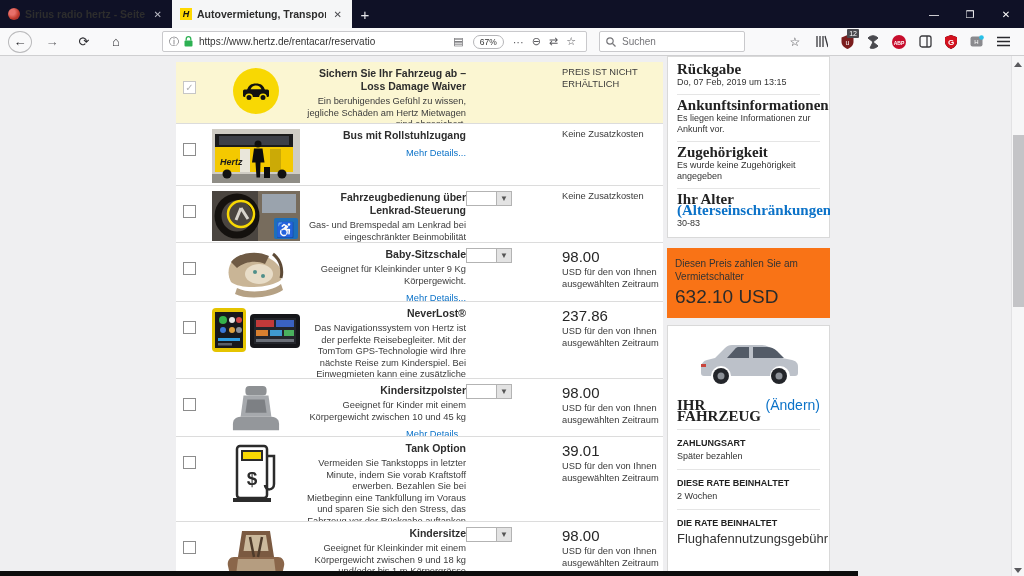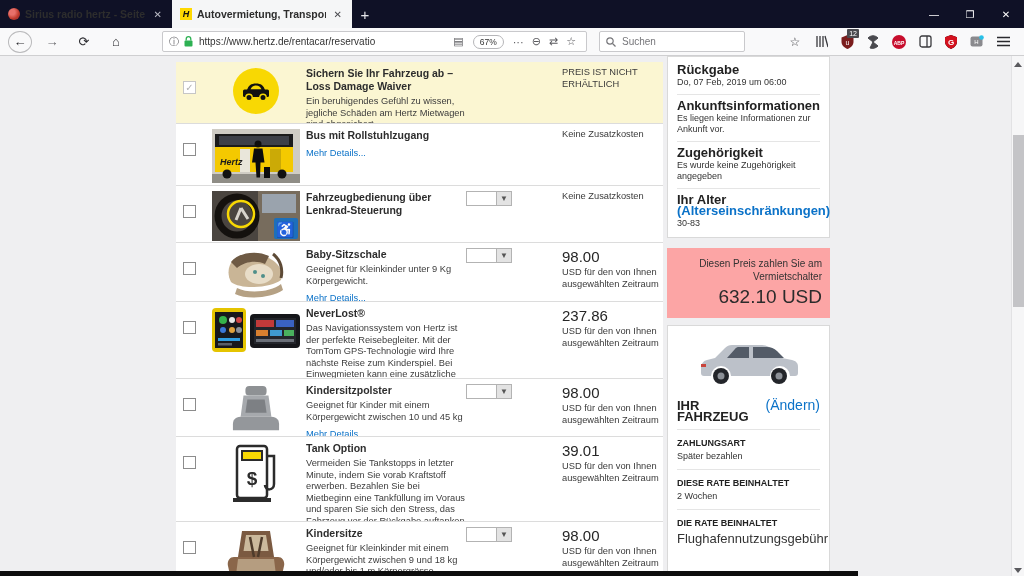--- a/index.html
+++ b/index.html
@@ -53,42 +53,42 @@
     background:#efeff1; overflow:hidden; }
 
   #content { position:absolute; left:176px; top:6px; width:487px; background:#fff; }
   .row { display:flex; border-bottom:1px solid #dcdcdc; overflow:hidden; background:#fff; }
   .row.hl { background:#fbf6d2; }
   .cbcol { width:30px; flex:none; }
   .cb { display:block; width:13px; height:13px; border:1px solid #8c8c8c; background:#fff;
     margin:19px 0 0 7px; font-size:10px; line-height:12px; text-align:center; color:#fff; }
   .cb.checked { border-color:#c6c6c6; color:#b2b2b2; }
   .imgcol { width:100px; flex:none; display:flex; justify-content:center; align-items:flex-start; padding-top:5px; }
-  .txtcol { width:160px; flex:none; padding-top:5px; }
+  .txtcol { width:160px; flex:none; padding-top:5px;text-align:right; }
   .title { font-size:10.5px; font-weight:bold; color:#2d2d2d; line-height:13px; }
   .desc { font-size:9.3px; color:#3c3c3c; line-height:11.5px; margin-top:3px; }
   .more { font-size:9.3px; color:#0b72c8; margin-top:4px; display:inline-block; text-decoration:none; }
   .ddcol { width:96px; flex:none; padding-top:5px; }
   .dd { width:46px; height:15px; border:1px solid #b3b3b3; background:#fff; display:flex; }
   .dd .btn { margin-left:auto; width:15px; background:#e3e3e3; border-left:1px solid #b3b3b3;
     font-size:8px; color:#555; display:flex; align-items:center; justify-content:center; }
   .pricecol { width:101px; flex:none; padding-top:5px; }
   .status { font-size:9.3px; color:#3a3a3a; line-height:11.5px; }
   .amount { font-size:15px; color:#262626; }
   .pnote { font-size:9.3px; color:#3a3a3a; line-height:11.5px; margin-top:2px; }
 
   
   #sidebar { position:absolute; left:667px; top:0; width:163px; height:515px; overflow:hidden; }
   .panel { background:#fff; border:1px solid #d9d9d9; padding:2px 9px; }
   .info-sec { padding:5px 0 6px; }
   .info-sec + .info-sec { border-top:1px solid #e5e5e5; }
-  .slabel { font-size:13px; font-weight:bold; color:#222; line-height:11px; }
+  .slabel { font-size:15px; font-weight:bold; color:#222; line-height:11px;font-family:Liberation Serif, serif; }
   .svalue { font-size:9px; color:#333; line-height:11px; margin-top:2px; }
   .slink { color:#0b72c8; font-weight:bold; text-decoration:none; }
-  #pricebox { margin-top:10px; background:#fca5a5; text-align:right; padding:9px 8px 10px; }
+  #pricebox { margin-top:10px; background:#f97316; text-align:left; padding:9px 8px 10px; }
   #pricebox .cap { font-size:10px; color:#333; line-height:13px; }
   #pricebox .amt { font-size:19px; color:#2b2b2b; margin-top:3px; }
   #vpanel { margin-top:7px; height:341px; padding-top:6px; }
   #carimg { text-align:center; margin:2px 0 6px; }
   .v-row { display:flex; justify-content:space-between; align-items:flex-start; }
   .blue { font-size:14px; color:#0b72c8; text-decoration:none; line-height:11px; }
   .vname { font-size:9px; color:#333; line-height:11.5px; width:104px; margin-top:2px; }
   .vdetails { text-align:right; margin-top:10px; width:48px; }
   .sec-div { border-top:1px solid #e5e5e5; margin-top:7px; }
   .shead { font-size:9px; font-weight:bold; color:#222; line-height:11px; margin-top:8px; }
@@ -270,20 +270,21 @@
               <rect x="50" y="3" width="34" height="19" fill="#9aa3ad"></rect>
               <circle cx="25" cy="25" r="19" fill="none" stroke="#14110e" stroke-width="7"></circle>
               <path d="M29 17l7 11M29 17l-5 12" stroke="#d8d4cc" stroke-width="3" fill="none"></path>
               <circle cx="29" cy="23" r="13" fill="none" stroke="#f8d803" stroke-width="2.5"></circle>
               <rect x="62" y="27" width="24" height="21" rx="2" fill="#1d6fba"></rect>
               <text x="74" y="44" font-size="15" text-anchor="middle" fill="#fff">♿</text>
             </svg>
           </div>
           <div class="txtcol">
             <div class="title">Fahrzeugbedienung über Lenkrad-Steuerung</div>
+            <div class="desc">Gas- und Bremspedal am Lenkrad bei eingeschränkter Beinmobilität</div>
           </div>
           <div class="ddcol">
             <div class="dd">
               <span class="btn">▼</span>
             </div>
           </div>
           <div class="pricecol">
             <div class="status">Keine Zusatzkosten</div>
           </div>
         </div>
@@ -421,21 +422,21 @@
             <div class="amount">98.00</div>
             <div class="pnote">USD für den von Ihnen ausgewählten Zeitraum</div>
           </div>
         </div>
       </div>
 
     <div id="sidebar">
       <div class="panel" id="infopanel">
           <div class="info-sec">
             <div class="slabel">Rückgabe</div>
-            <div class="svalue">Do, 07 Feb, 2019 um 06:00</div>
+            <div class="svalue">Do, 07 Feb, 2019 um 13:15</div>
           </div>
           <div class="info-sec">
             <div class="slabel">Ankunftsinformationen</div>
             <div class="svalue">Es liegen keine Informationen zur Ankunft vor.</div>
           </div>
           <div class="info-sec">
             <div class="slabel">Zugehörigkeit</div>
             <div class="svalue">Es wurde keine Zugehörigkeit angegeben</div>
           </div>
           <div class="info-sec">

